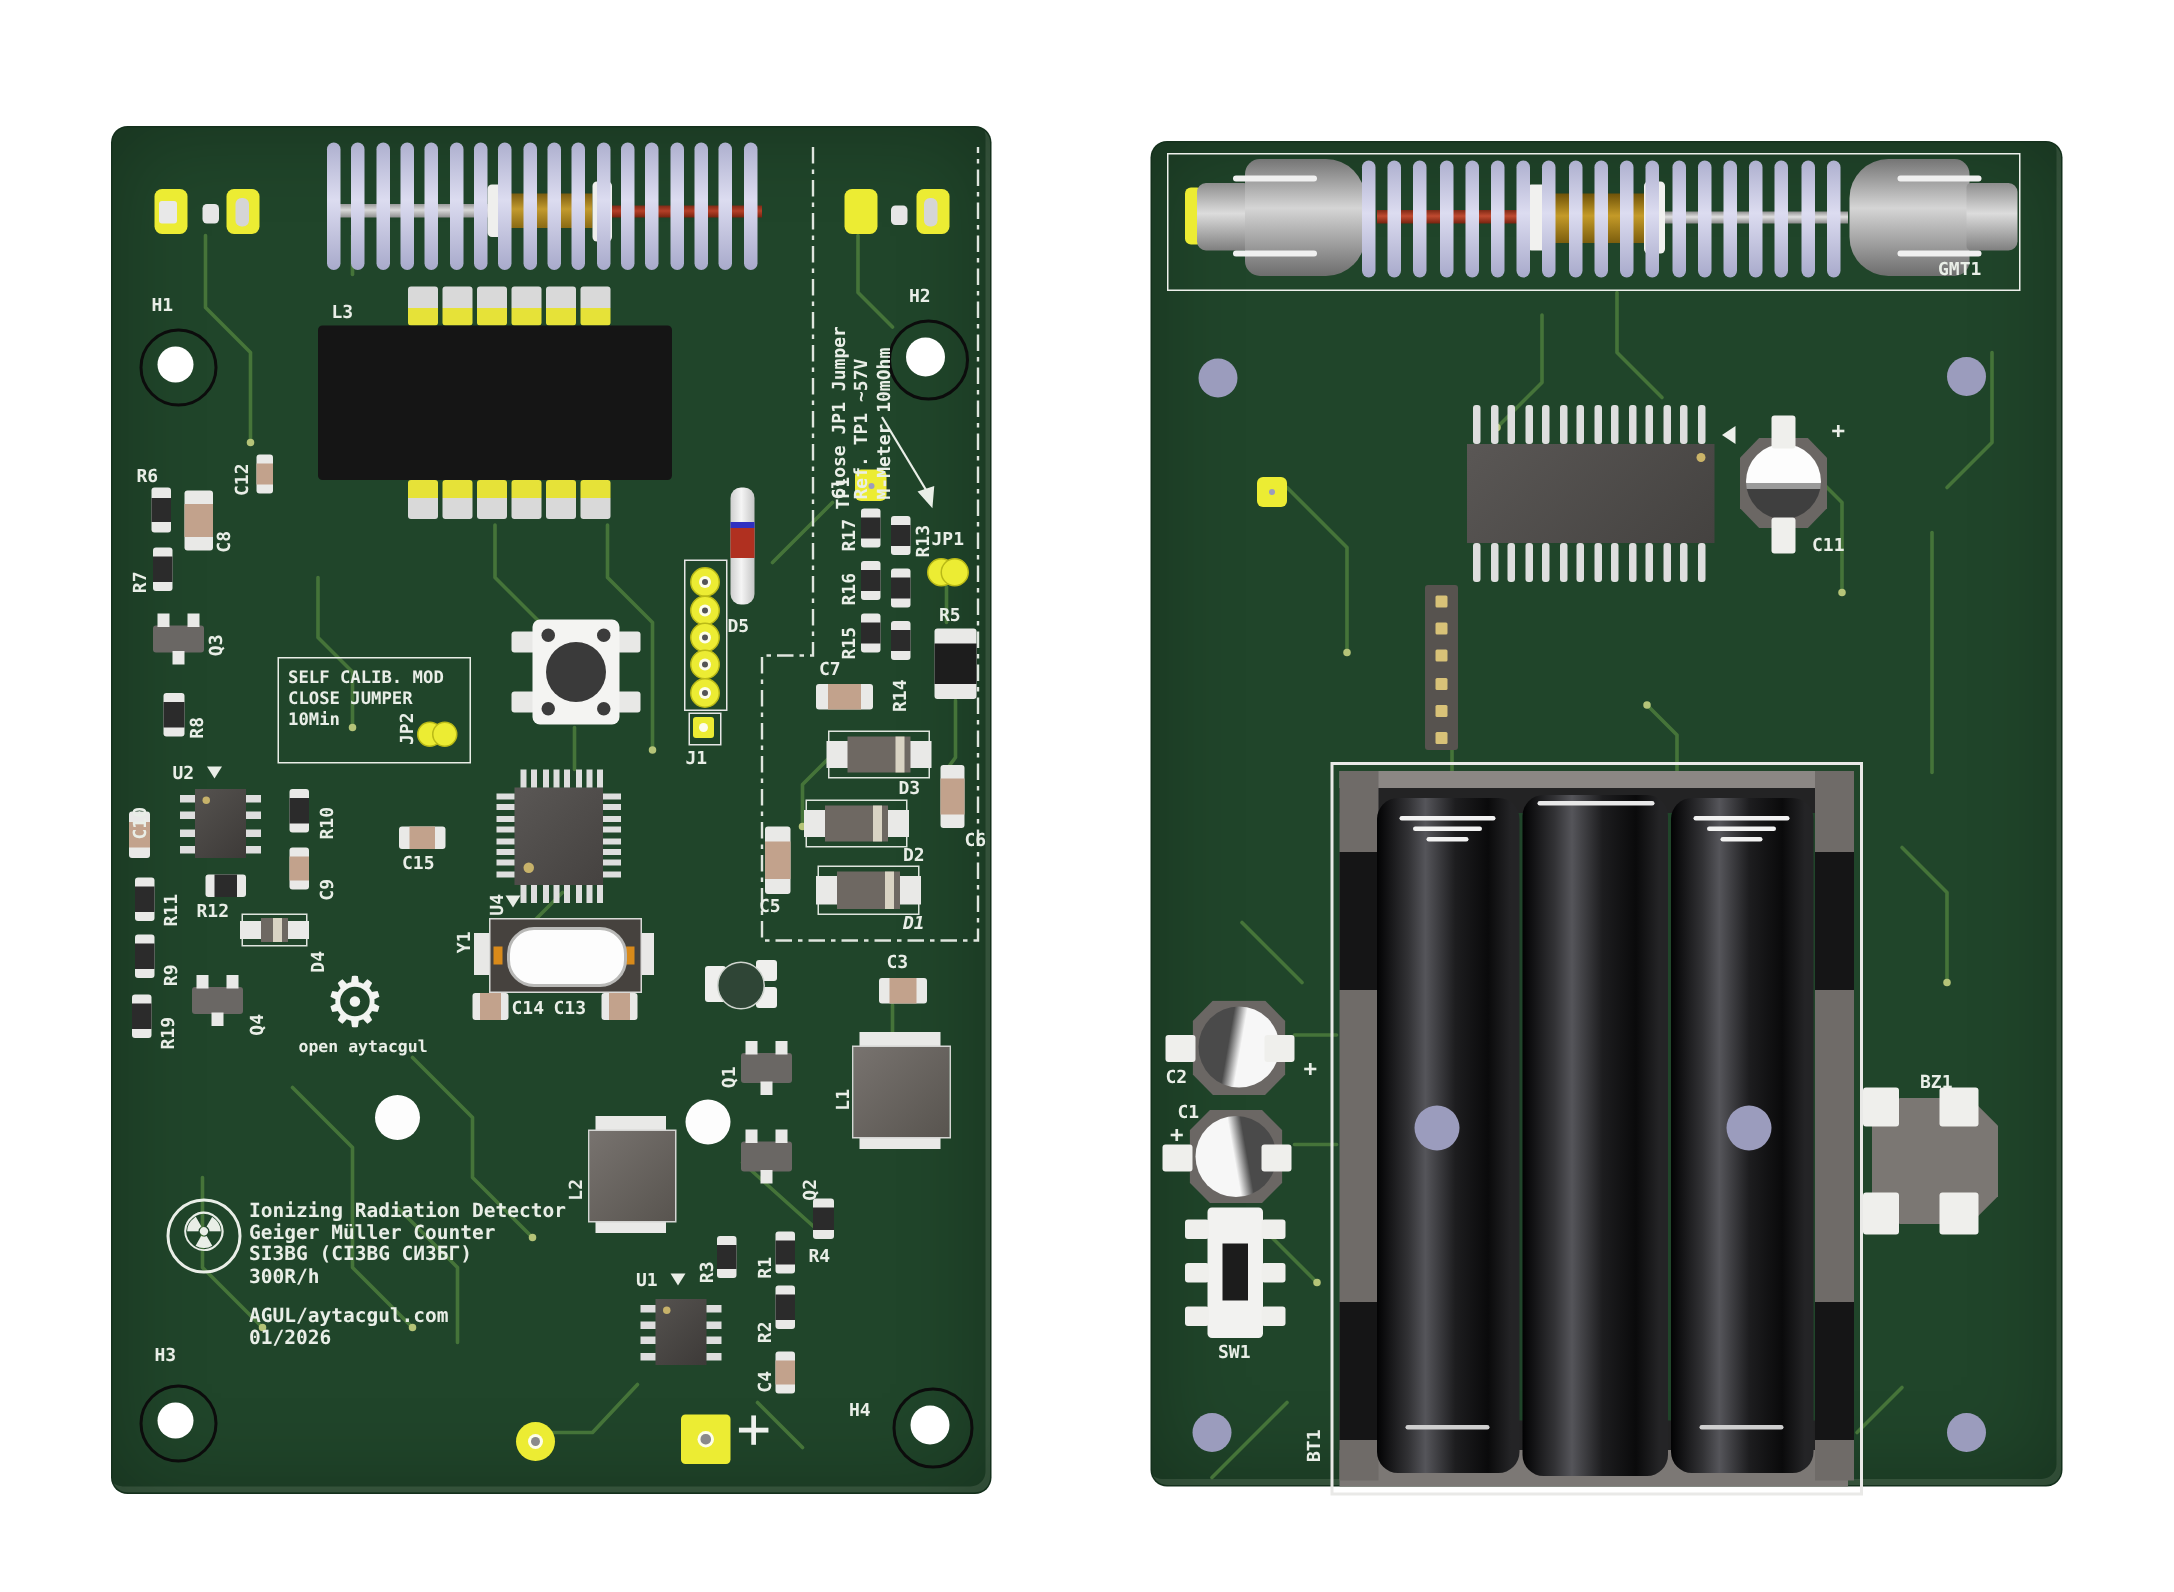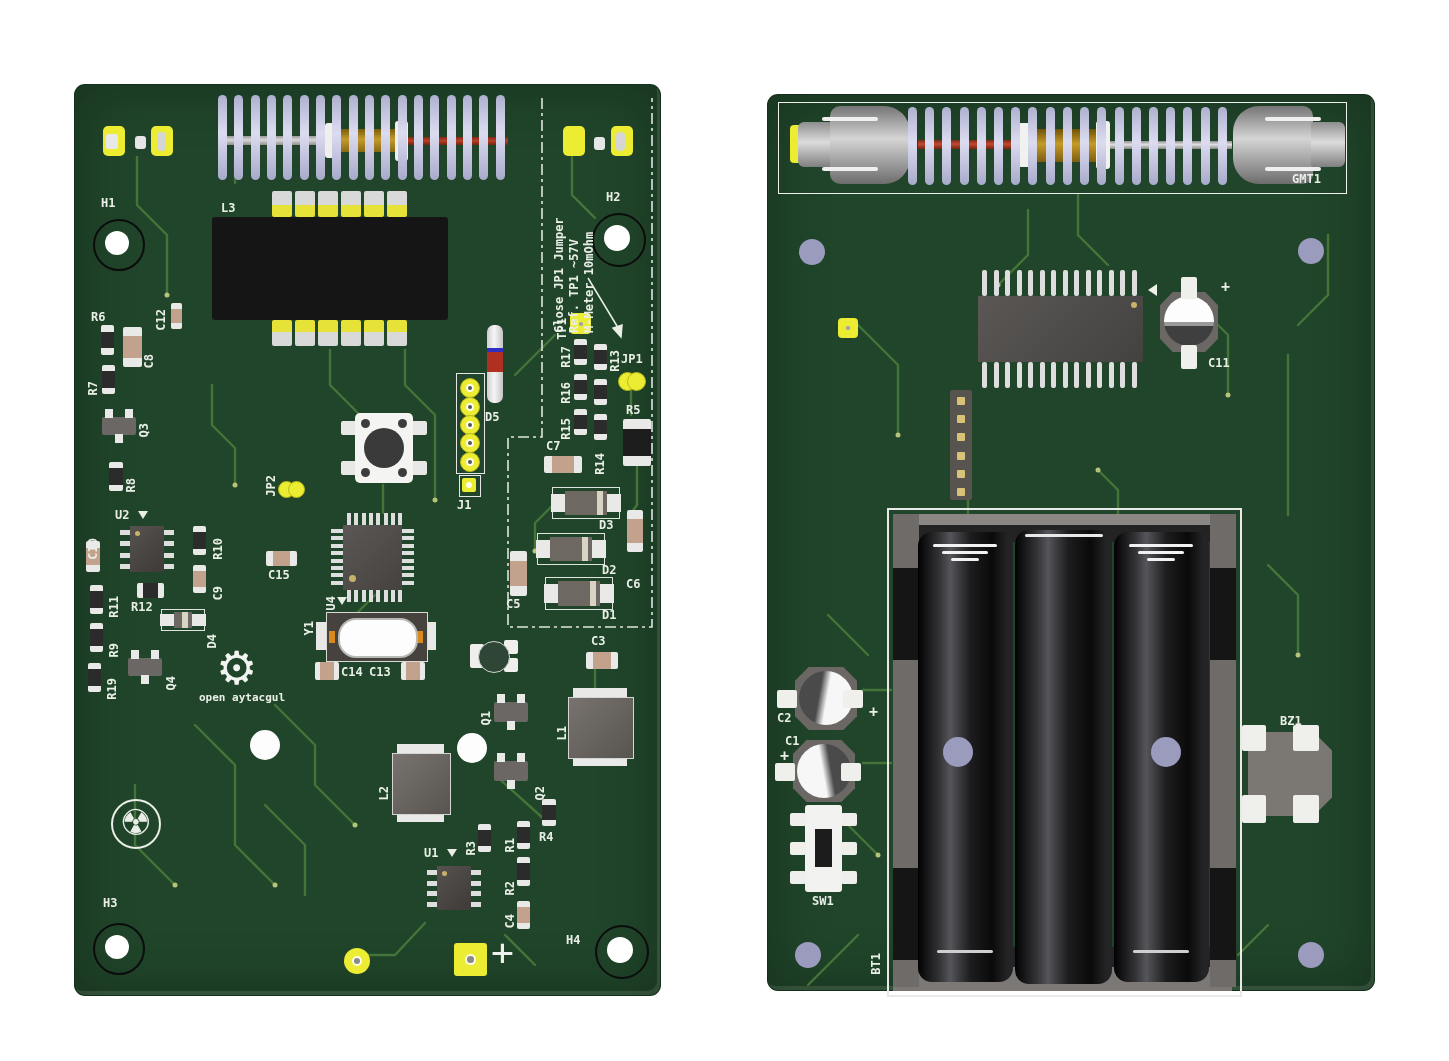--- a/index.html
+++ b/index.html
@@ -85,20 +85,25 @@
     <div class="part" style="left:250px;top:38px;width:13px;height:35px;background:#efefed;border-radius:3px;z-index:2;"></div>
     <div class="part" style="left:263px;top:44px;width:57px;height:23px;background:linear-gradient(180deg,#7a5c10,#c29a2e 45%,#8a6a14);z-index:2;"></div>
     <div class="part" style="left:320px;top:36px;width:13px;height:40px;background:#efefed;border-radius:3px;z-index:2;"></div>
     <div class="part" style="left:333px;top:52px;width:100px;height:8px;background:linear-gradient(180deg,#7e2a16,#b54028 45%,#77230f);z-index:2;"></div>
     <div id="fcoil"></div>
 
     <div id="disp-pads-top"></div>
     <div id="display" class="part" style="left:137px;top:132px;width:236px;height:103px;background:#151515;border-radius:3px;"></div>
     <div id="disp-pads-bot"></div>
 
+    <div class="note" style="left:110px;top:353px;width:121px;height:64px;border:1.5px solid #e9eee7;padding:5px 0 0 6px;">
+      <div style="font-size:11.5px;">SELF CALIB. MOD</div>
+      <div style="font-size:11.5px;">CLOSE JUMPER</div>
+      <div style="font-size:11.5px;">10Min</div>
+    </div>
 
     <div class="note" style="left:477px;top:248px;width:182px;transform:rotate(-90deg);transform-origin:top left;font-size:12px;line-height:15px;">
       <div>Close JP1 Jumper</div>
       <div>Ref. TP1 ~57V</div>
       <div>M-Meter 10mOhm</div>
     </div>
 
     <div class="part" style="left:266px;top:328px;width:86px;height:70px;">
       <div style="position:absolute;left:0;top:8px;width:16px;height:14px;background:#e8e8e6;border-radius:2px;"></div>
       <div style="position:absolute;left:0;top:48px;width:16px;height:14px;background:#e8e8e6;border-radius:2px;"></div>
@@ -165,20 +170,29 @@
     <div class="part" style="left:395px;top:555px;width:48px;height:32px;">
       <div style="position:absolute;left:0;top:4px;width:14px;height:24px;background:#efefed;border-radius:2px;"></div>
       <div style="position:absolute;right:0;top:0;width:14px;height:14px;background:#efefed;border-radius:2px;"></div>
       <div style="position:absolute;right:0;bottom:0;width:14px;height:14px;background:#efefed;border-radius:2px;"></div>
       <div style="position:absolute;left:8px;top:1px;width:30px;height:30px;border-radius:50%;background:#2f4536;border:1px solid #cfd4ce;"></div>
     </div>
 
     <div class="part" style="left:36px;top:714px;width:46px;height:46px;border:2.5px solid #e9eee7;border-radius:50%;z-index:6;">
       <span style="position:absolute;left:50%;top:50%;transform:translate(-50%,-54%);font:36px 'DejaVu Sans',sans-serif;color:#e9eee7;">☢</span>
     </div>
+    <div class="note" style="left:91px;top:716px;font-size:13px;line-height:14.5px;">
+      <div>Ionizing Radiation Detector</div>
+      <div>Geiger Müller Counter</div>
+      <div>SI3BG (CI3BG СИ3БГ)</div>
+      <div>300R/h</div>
+      <div style="height:12px;"></div>
+      <div>AGUL/aytacgul.com</div>
+      <div>01/2026</div>
+    </div>
 
     <span style="position:absolute;left:141px;top:556px;font:46px 'DejaVu Sans',sans-serif;color:#f2f4f1;z-index:6;">⚙</span>
     <div class="note" style="left:124px;top:606px;font-size:11px;">open aytacgul</div>
 
     <div class="note" style="left:416px;top:845px;font:300 38px 'DejaVu Sans Mono',monospace;color:#eef0ed;">+</div>
   <div class="cbar" style="left: 143px; top: 10px; height: 85px;"></div>
       <div class="cbar" style="left: 159.333px; top: 10px; height: 85px;"></div>
       <div class="cbar" style="left: 175.667px; top: 10px; height: 85px;"></div>
       <div class="cbar" style="left: 192px; top: 10px; height: 85px;"></div>
       <div class="cbar" style="left: 208.333px; top: 10px; height: 85px;"></div>
@@ -386,25 +400,25 @@
         <div style="position: absolute; left: 12px; top: 10%; width: 42px; height: 80%; background: rgb(110, 104, 98);"></div>
         <div style="position: absolute; right: 16px; top: 10%; width: 6px; height: 80%; background: rgb(217, 211, 195);"></div>
       </div>
       <span class="lbl" style="left: 527px; top: 479px;">D2</span>
       <div style="position: absolute; left: 470px; top: 492px; width: 66px; height: 31px; border: 1px solid rgb(223, 229, 222); z-index: 3;">
         <div style="position: absolute; left: -2px; top: 20%; width: 16px; height: 60%; background: rgb(233, 233, 231);"></div>
         <div style="position: absolute; right: -2px; top: 20%; width: 16px; height: 60%; background: rgb(233, 233, 231);"></div>
         <div style="position: absolute; left: 12px; top: 10%; width: 42px; height: 80%; background: rgb(110, 104, 98);"></div>
         <div style="position: absolute; right: 16px; top: 10%; width: 6px; height: 80%; background: rgb(217, 211, 195);"></div>
       </div>
-      <span class="lbl" style="left: 527px; top: 524px;">D1</span>
+      <span class="lbl" style="left: 527px; top: 524px; font-style: italic;">D1</span>
       <div style="position: absolute; left: 552px; top: 425px; width: 16px; height: 42px; background: rgb(233, 233, 231); border-radius: 2px; z-index: 3;">
         <div style="position: absolute; left: 0px; top: 22%; width: 100%; height: 56%; background: rgb(194, 162, 140);"></div>
       </div>
-      <span class="lbl" style="left: 551px; top: 469px; margin-top: 24px;">C6</span>
+      <span class="lbl" style="left: 568px; top: 469px;">C6</span>
       <div style="position: absolute; left: 435px; top: 466px; width: 17px; height: 45px; background: rgb(233, 233, 231); border-radius: 2px; z-index: 3;">
         <div style="position: absolute; left: 0px; top: 22%; width: 100%; height: 56%; background: rgb(194, 162, 140);"></div>
       </div>
       <span class="lbl" style="left: 431px; top: 513px;">C5</span>
       <div style="position: absolute; left: 511px; top: 567px; width: 32px; height: 17px; background: rgb(233, 233, 231); border-radius: 2px; z-index: 3;">
         <div style="position: absolute; left: 22%; top: 0px; width: 56%; height: 100%; background: rgb(194, 162, 140);"></div>
       </div>
       <span class="lbl" style="left: 516px; top: 550px;">C3</span>
       <div style="position: absolute; left: 419px; top: 617px; width: 34px; height: 20px; background: rgb(106, 103, 100); border-radius: 2px; z-index: 3;">
         <div style="position: absolute; left: 3px; top: -8px; width: 8px; height: 9px; background: rgb(233, 233, 231);"></div>

